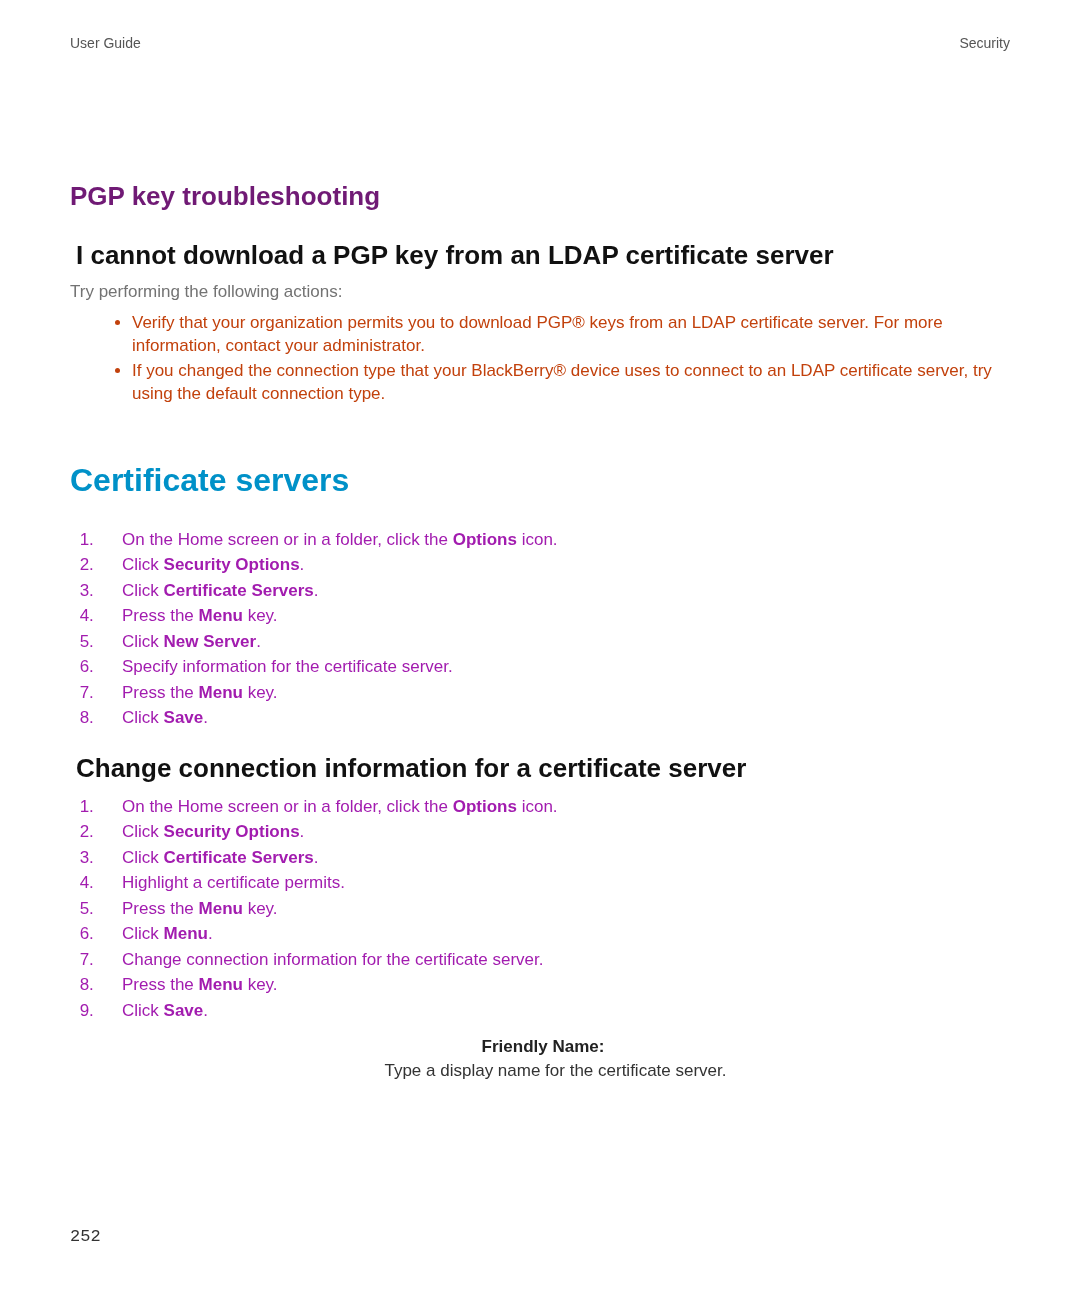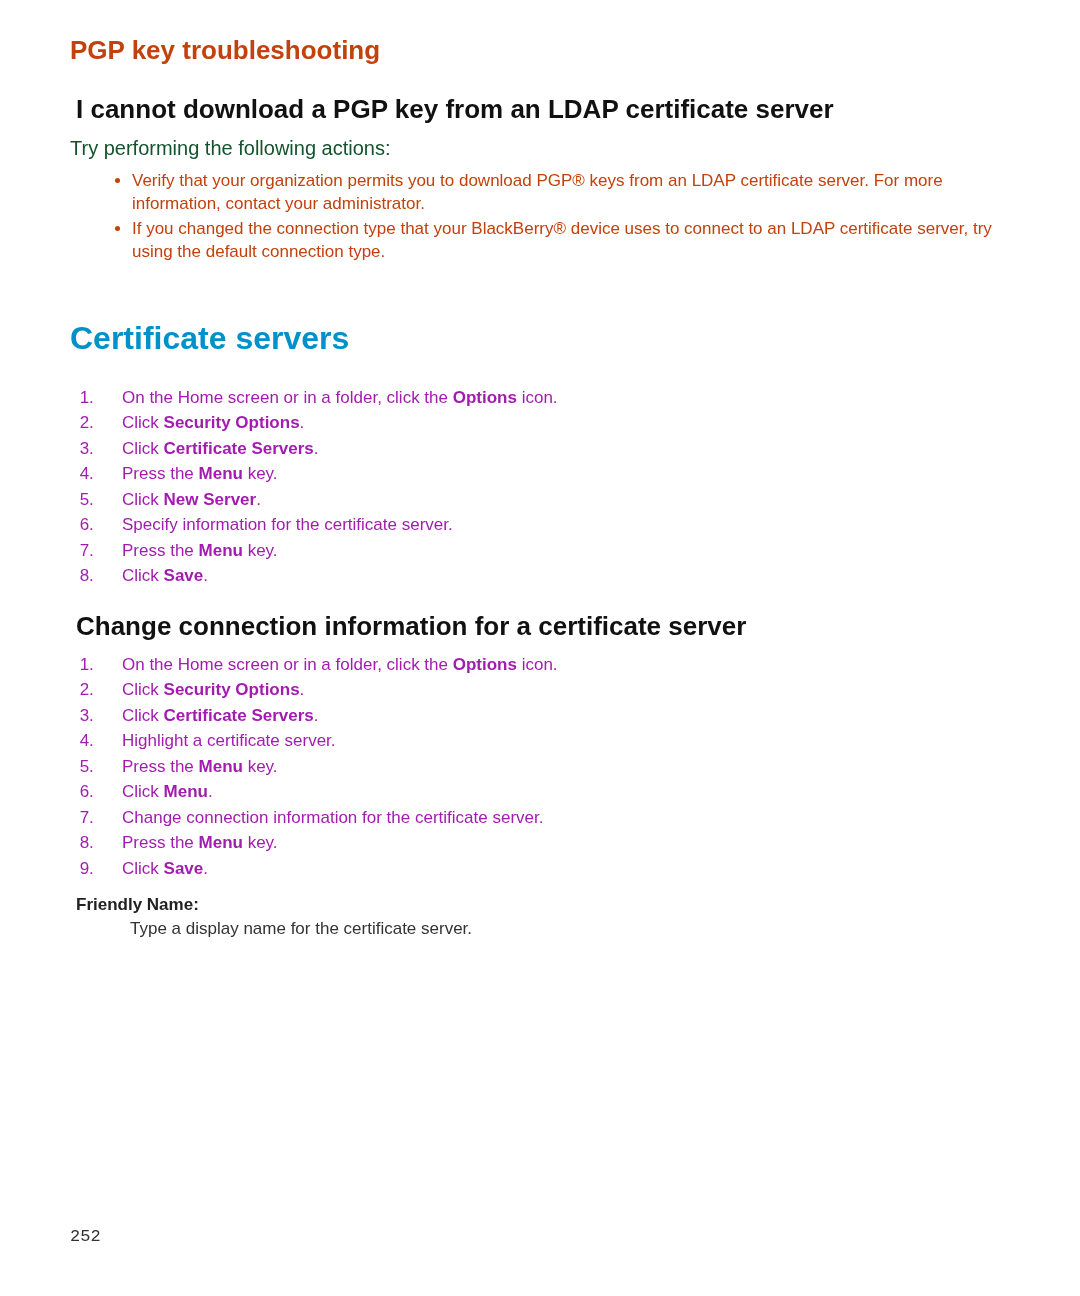--- a/index.html
+++ b/index.html
@@ -20,39 +20,39 @@
   .header {
     display: flex;
     justify-content: space-between;
     font-size: 14px;
     color: #555;
     margin-bottom: 130px;
   }
   h2.section {
     font-size: 26px;
     font-weight: 700;
-    color: #c2410c;
+    color: #701a75;
     margin: 0 0 28px 0;
     letter-spacing: 0px;
   }
   h2.sub {
     font-size: 26px;
     font-weight: 700;
     color: #111;
     margin: 22px 0 10px 6px;
   }
   h1.blue {
     font-size: 32px;
     font-weight: 700;
     color: #0091c8;
     margin: 56px 0 28px 0;
   }
   p.body {
-    font-size: 20px;
-    color: #14532d;
+    font-size: 17px;
+    color: #737373;
     margin: 6px 0 8px 0;
     line-height: 1.35;
   }
   ul.bullets {
     list-style: disc;
     margin: 4px 0 10px 0;
     padding-left: 62px;
   }
   ul.bullets li {
     font-size: 17px;
@@ -73,40 +73,46 @@
     padding-left: 14px;
   }
   ol.steps li::marker {
     content: counter(list-item) ".   ";
   }
   .b { font-weight: 700; }
   .dl-term {
     font-size: 17px;
     font-weight: 700;
     margin: 14px 0 4px 6px;
+    text-align: center;
   }
   .dl-def {
     font-size: 17px;
     color: #333;
-    margin: 0 0 8px 60px;
+    margin: 0 0 8px 31px;
+    text-align: center;
   }
   .page-number {
     position: absolute;
     bottom: 50px;
     left: 70px;
     font-size: 17px;
     color: #333;
     font-family: Liberation Mono, monospace;
   }
 </style>
 </head>
 <body>
 
 <div class="page">
 
+  <div class="header">
+    <span>User Guide</span>
+    <span>Security</span>
+  </div>
 
   <h2 class="section">PGP key troubleshooting</h2>
 
   <h2 class="sub">I cannot download a PGP key from an LDAP certificate server</h2>
 
   <p class="body">Try performing the following actions:</p>
 
   <ul class="bullets">
     <li>Verify that your organization permits you to download PGP® keys from an LDAP certificate server. For more information, contact your administrator.</li>
     <li>If you changed the connection type that your BlackBerry® device uses to connect to an LDAP certificate server, try using the default connection type.</li>
@@ -125,21 +131,21 @@
       <li>Press the <span class="b">Menu</span> key.</li>
       <li>Click <span class="b">Save</span>.</li>
     </ol>
 
   <h2 class="sub">Change connection information for a certificate server</h2>
 
   <ol class="steps" id="change-steps">
       <li>On the Home screen or in a folder, click the <span class="b">Options</span> icon.</li>
       <li>Click <span class="b">Security Options</span>.</li>
       <li>Click <span class="b">Certificate Servers</span>.</li>
-      <li>Highlight a certificate server.</li>
+      <li>Highlight a certificate permits.</li>
       <li>Press the <span class="b">Menu</span> key.</li>
       <li>Click <span class="b">Menu</span>.</li>
       <li>Change connection information for the certificate server.</li>
       <li>Press the <span class="b">Menu</span> key.</li>
       <li>Click <span class="b">Save</span>.</li>
     </ol>
 
 
   <div class="dl-term">Friendly Name:</div>
   <div class="dl-def">Type a display name for the certificate server.</div>

